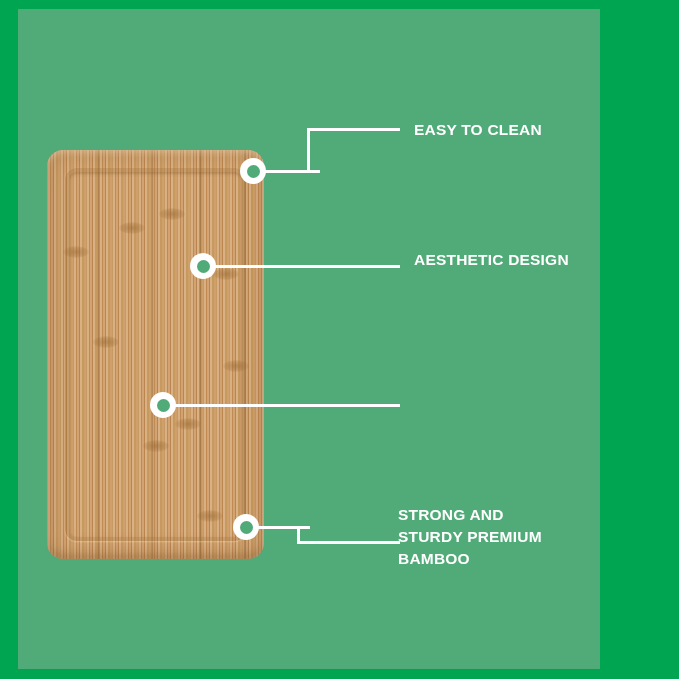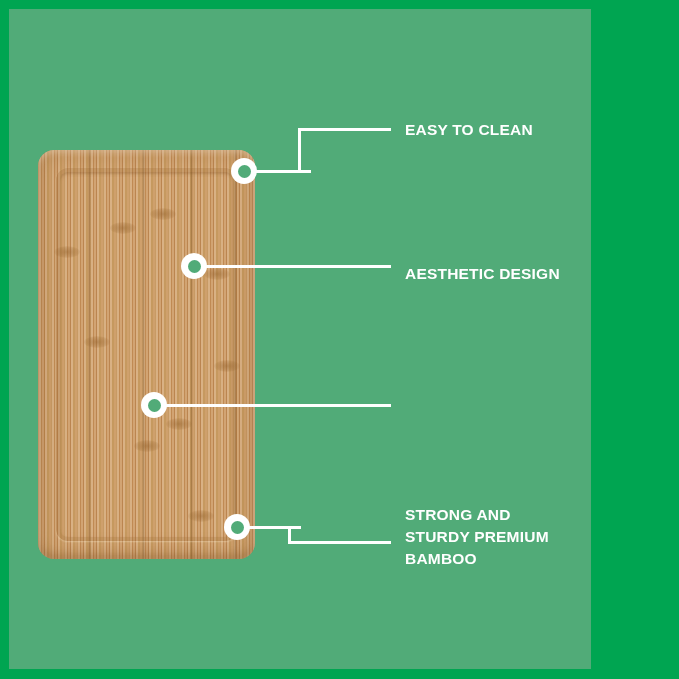--- a/index.html
+++ b/index.html
@@ -5,20 +5,21 @@
   html,body{margin:0;padding:0;}
   body{
     width:679px;height:679px;overflow:hidden;
     background:#00a551;
     font-family:"Liberation Sans","DejaVu Sans",sans-serif;
   }
   #stage{
     position:relative;width:600px;height:679px;
     background:#00a551;
     box-sizing:border-box;
+    margin-left:9px;
   }
   
   .panel{
     position:absolute;left:9px;top:9px;right:9px;bottom:10px;
     background:#51ab78;
     overflow:hidden;
   }
 
   
   .board{
@@ -127,31 +128,31 @@
     <div class="lead h" style="left:289px;top:119px;width:93px;"></div>
     <div class="marker hollow" style="left:222px;top:149px;">
         <i></i>
       </div>
     <div class="label" style="left:396px;top:110px;width:230px;">Easy to clean</div>
 
     <div class="lead h" style="left:196px;top:256px;width:186px;"></div>
     <div class="marker" style="left:172px;top:244px;">
         <i></i>
       </div>
-    <div class="label" style="left:396px;top:254px;width:240px;">Aesthetic design</div>
+    <div class="label" style="left:396px;top:240px;width:240px;">Aesthetic design</div>
 
     <div class="lead h" style="left:156px;top:395px;width:226px;"></div>
     <div class="marker" style="left:132px;top:383px;">
         <i></i>
       </div>
 
     <div class="lead h" style="left:239px;top:517px;width:53px;"></div>
     <div class="lead v" style="left:279px;top:517px;height:17px;"></div>
     <div class="lead h" style="left:279px;top:532px;width:103px;"></div>
     <div class="marker hollow" style="left:215px;top:505px;">
         <i></i>
       </div>
-    <div class="label" style="left:396px;top:495px;width:240px;">Strong and
+    <div class="label" style="left:380px;top:495px;width:240px;">Strong and
 Sturdy premium
 Bamboo</div>
 
   </div>
 </div>
 
 </body></html>

